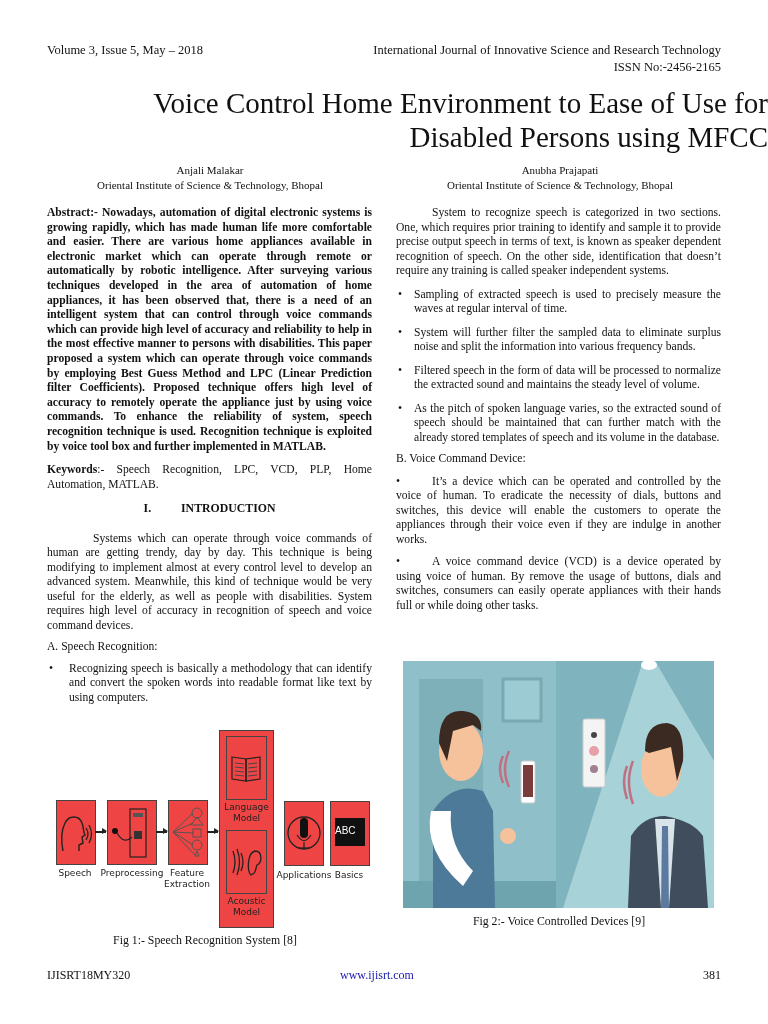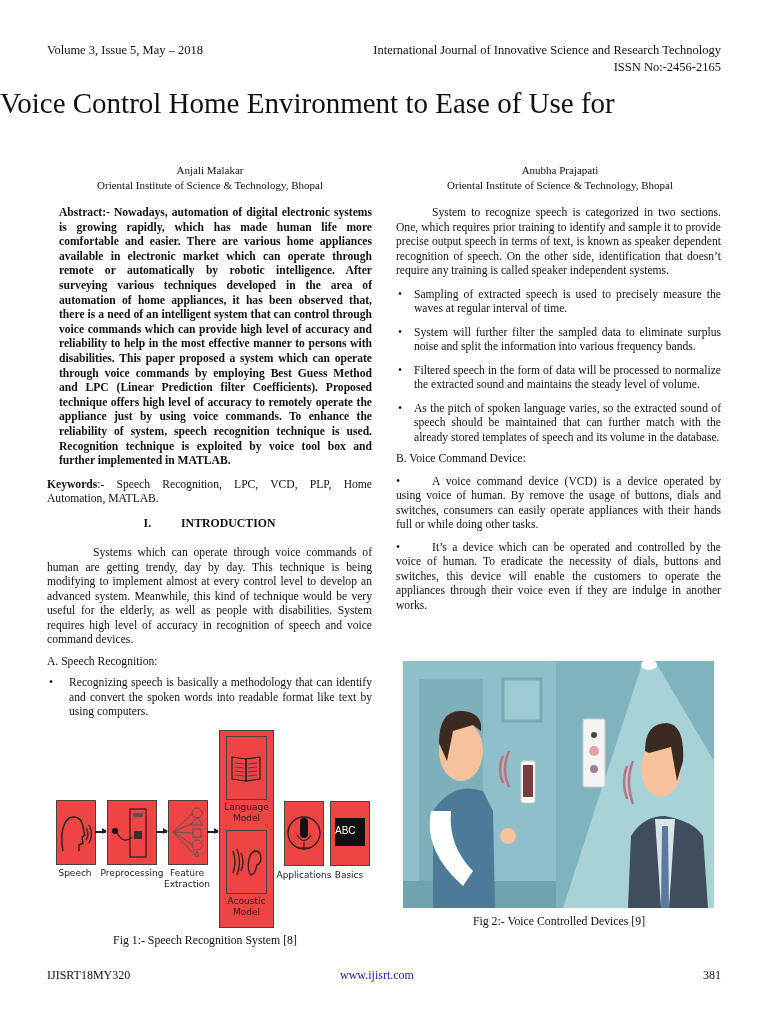--- a/index.html
+++ b/index.html
@@ -1,20 +1,20 @@
 <!DOCTYPE html>
 <html><head>
 <meta charset="utf-8">
 <style>
   html, body { margin:0; padding:0; background:#ffffff; }
   body { width:768px; height:1024px; position:relative; overflow:hidden;
          font-family:"Liberation Serif", "DejaVu Serif", serif; color:#111; }
   .abs { position:absolute; }
   .hdr { font-size:12.5px; }
-  .title { left:0; width:768px; top:86px; text-align:left; font-size:29px; line-height:34px; color:#111; }
+  .title { left:0; width:768px; top:86px; text-align:right; font-size:29px; line-height:34px; color:#111; }
   .author { text-align:center; font-size:11px; line-height:15px; }
   .col { font-size:11.6px; line-height:14.5px; text-align:justify; }
   .bold { font-weight:bold; }
   .ital { }
   p { margin:0; }
   .bullet { position:relative; padding-left:18px; text-align:justify; }
   .bullet .dot { position:absolute; left:2px; top:0; }
   .bullet .btxt { display:block; }
   .secthead { text-align:center; font-weight:bold; font-size:11.8px; }
   .fig1 { left:40px; top:730px; width:330px; height:200px; }
@@ -29,33 +29,34 @@
 </style>
 </head>
 <body>
 
 <div class="abs hdr" style="left:47px; top:43px;">Volume 3, Issue 5, May – 2018</div>
 <div class="abs hdr" style="right:47px; top:43px; text-align:right;">International Journal of Innovative Science and Research Technology</div>
 <div class="abs hdr" style="right:47px; top:60px; text-align:right;">ISSN No:-2456-2165</div>
 
 <div class="abs title">
   <div>Voice Control Home Environment to Ease of Use for</div>
+  <div>Disabled Persons using MFCC</div>
 </div>
 
 <div class="abs author" style="left:40px; width:340px; top:163px;">
   <div>Anjali Malakar</div>
   <div>Oriental Institute of Science &amp; Technology, Bhopal</div>
 </div>
 <div class="abs author" style="left:390px; width:340px; top:163px;">
   <div>Anubha Prajapati</div>
   <div>Oriental Institute of Science &amp; Technology, Bhopal</div>
 </div>
 
 <div class="abs col" style="left:47px; width:325px; top:206px;">
-  <p class="bold" style="line-height:14.6px;margin-left:12px;">
+  <p class="bold" style="line-height:14.6px;">
     <span>Abstract:-</span><span> Nowadays, automation of digital electronic systems is growing rapidly, which has made human life more comfortable and easier. There are various home appliances available in electronic market which can operate through remote or automatically by robotic intelligence. After surveying various techniques developed in the area of automation of home appliances, it has been observed that, there is a need of an intelligent system that can control through voice commands which can provide high level of accuracy and reliability to help in the most effective manner to persons with disabilities. This paper proposed a system which can operate through voice commands by employing Best Guess Method and LPC (Linear Prediction filter Coefficients). Proposed technique offers high level of accuracy to remotely operate the appliance just by using voice commands. To enhance the reliability of system, speech recognition technique is used. Recognition technique is exploited by voice tool box and further implemented in MATLAB.</span>
   </p>
   <p style="margin-top:9px;">
     <span class="bold ital">Keywords</span><span class="ital">:- Speech Recognition, LPC, VCD, PLP, Home Automation, MATLAB.</span>
   </p>
   <div class="secthead" style="margin-top:9px;">
     <span>I.</span>
     <span style="display:inline-block; width:24px;"></span>
     <span>INTRODUCTION</span>
   </div>
@@ -168,24 +169,24 @@
   <div class="bullet" style="margin-top:9px;">
     <span class="dot">•</span>
     <span class="btxt">Filtered speech in the form of data will be processed to normalize the extracted sound and maintains the steady level of volume.</span>
   </div>
   <div class="bullet" style="margin-top:9px;">
     <span class="dot">•</span>
     <span class="btxt">As the pitch of spoken language varies, so the extracted sound of speech should be maintained that can further match with the already stored templates of speech and its volume in the database.</span>
   </div>
   <p class="ital" style="margin-top:7px;">B. Voice Command Device:</p>
   <p style="margin-top:8px;">
+    <span>•</span><span style="display:inline-block; width:32px;"></span><span>It’s a device which can be operated and controlled by the voice of human. To eradicate the necessity of dials, buttons and switches, this device will enable the customers to operate the appliances through their voice even if they are indulge in another works.</span>
+  </p>
+  <p style="margin-top:8px;">
     <span>•</span><span style="display:inline-block; width:32px;"></span><span>A voice command device (VCD) is a device operated by using voice of human. By remove the usage of buttons, dials and switches, consumers can easily operate appliances with their hands full or while doing other tasks.</span>
-  </p>
-  <p style="margin-top:8px;">
-    <span>•</span><span style="display:inline-block; width:32px;"></span><span>It’s a device which can be operated and controlled by the voice of human. To eradicate the necessity of dials, buttons and switches, this device will enable the customers to operate the appliances through their voice even if they are indulge in another works.</span>
   </p>
 </div>
 
 <div class="abs fig2">
   <svg width="311" height="247" viewBox="0 0 311 247">
 
     <rect x="0" y="0" width="153" height="247" fill="#8fbfc8"></rect>
     <rect x="16" y="18" width="64" height="210" fill="#7eb0ba"></rect>
     <rect x="100" y="18" width="38" height="42" fill="#9ccbd3" stroke="#78aab4" stroke-width="3"></rect>
     <rect x="0" y="220" width="153" height="27" fill="#6ea4ae"></rect>

